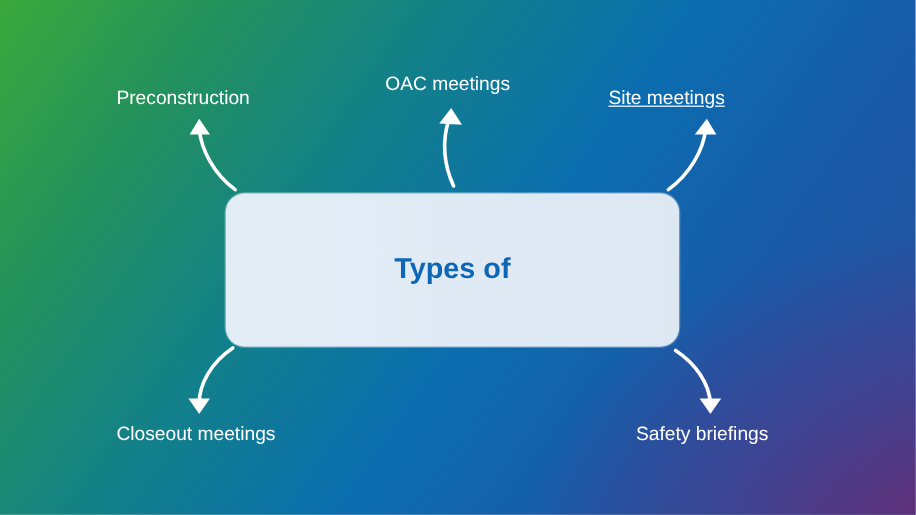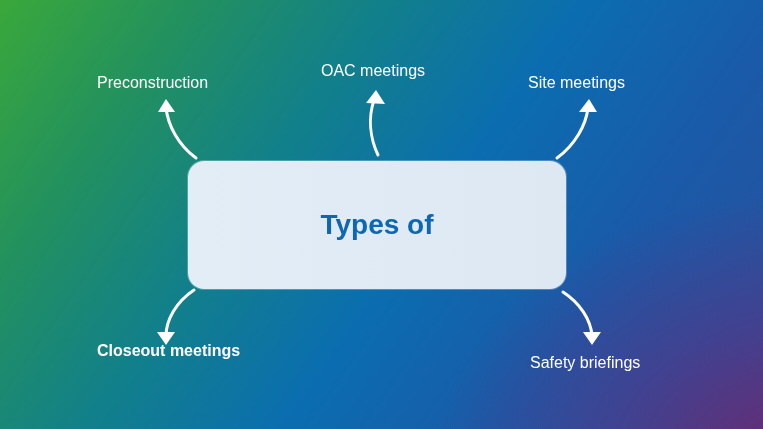--- a/index.html
+++ b/index.html
@@ -14,21 +14,21 @@
         linear-gradient(125deg, #3aa83a 0%, #23915e 18%, #12808a 36%, #0b6db0 55%, #1a5aa8 75%, #2b4f9a 100%);
     }
     .center-box {
       position: absolute; left: 188px; top: 161px; width: 378px; height: 128px;
       background: linear-gradient(90deg, #e3edf6 0%, #dde8f3 100%);
       border-radius: 16px;
       display: flex; flex-direction: column; align-items: center; justify-content: center;
       box-shadow: 0 0 0 1px rgba(255,255,255,0.25);
     }
     .center-title {
-      color: #0d67b5; font-weight: bold; font-size: 28px; line-height: 30px; text-align: center;
+      color: #0d67b5; font-weight: bold; font-size: 24px; line-height: 30px; text-align: center;
     }
     .label {
       position: absolute; color: #ffffff; font-size: 16px; white-space: nowrap;
     }
     svg.arrows { position: absolute; inset: 0; }
   </style>
 </head>
 <body>
 
 <div class="bg"></div>
@@ -50,19 +50,19 @@
     <polygon points="158,112 166,99 175,112"></polygon>
     <polygon points="366,103 376,90 385,104"></polygon>
     <polygon points="579,112 589,99 597,112"></polygon>
     <polygon points="157,332 175,332 166,345"></polygon>
     <polygon points="583,332 601,332 592,345"></polygon>
   </g>
 </svg>
 
 <div class="label" style="left:97px; top:74px;text-align:right;">Preconstruction</div>
 <div class="label" style="left:321px; top:62px;">OAC meetings</div>
-<div class="label" style="left:528px; top:74px;">Site meetings</div>
-<div class="label" style="left:97px; top:342px;font-weight:bold;">Closeout meetings</div>
+<div class="label" style="left:507px; top:74px;text-decoration:underline;">Site meetings</div>
+<div class="label" style="left:97px; top:354px;">Closeout meetings</div>
 <div class="label" style="left:530px; top:354px;">Safety briefings</div>
 
 <div class="center-box">
   <div class="center-title">Types of</div>
 </div>
 
 </body></html>

